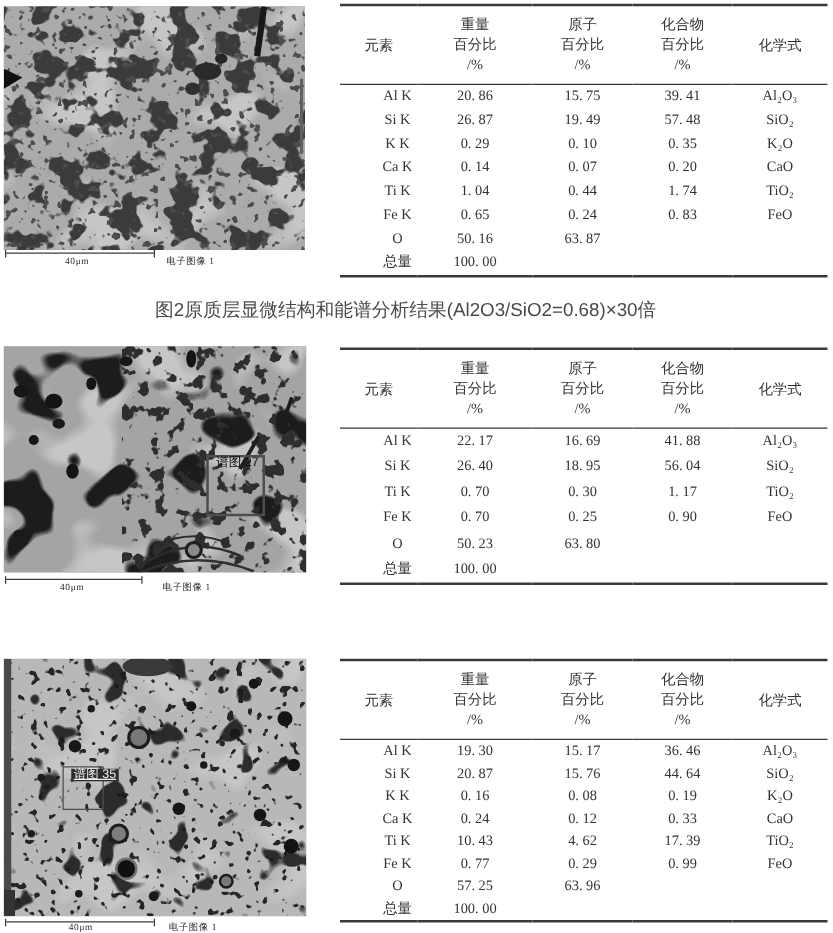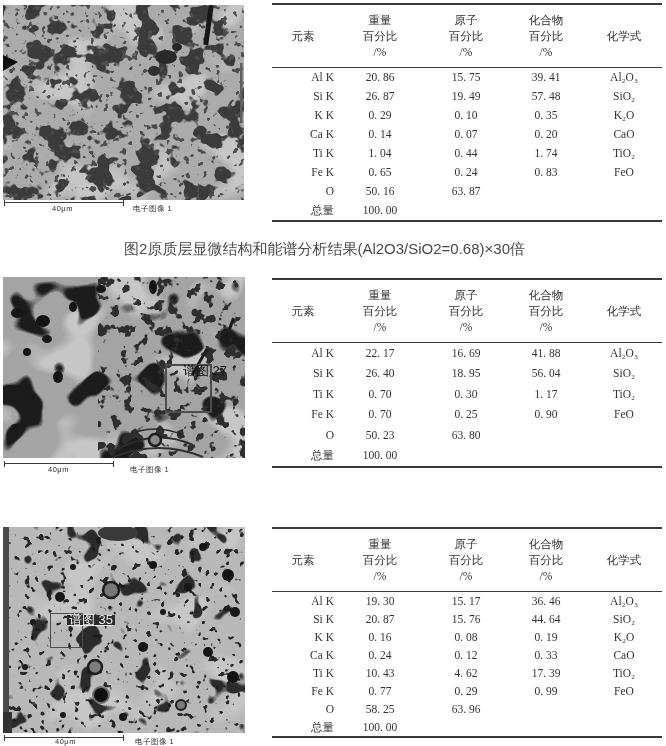--- a/index.html
+++ b/index.html
@@ -4,36 +4,36 @@
 <style>
   html,body{margin:0;padding:0;background:#fff;}
   .page{position:relative;width:666px;height:746px;background:#fff;overflow:hidden;
         font-family:"Liberation Sans","DejaVu Sans",sans-serif;}
   .figure{position:absolute;overflow:hidden;background:#aaa;}
   .figure svg{display:block;}
   
   .sline{position:absolute;width:118px;height:6px;border-left:1px solid #3c3c3c;border-right:1px solid #3c3c3c;}
   .sline::before{content:"";position:absolute;left:0;right:0;top:2px;border-top:1px solid #3c3c3c;}
   .stext{position:absolute;font-size:7.5px;color:#2e2e2e;letter-spacing:.5px;white-space:nowrap;
-         font-family:Liberation Sans, sans-serif;}
+         font-family:Liberation Serif, serif;}
   
   .anno{position:absolute;box-sizing:border-box;border:2px solid #4d4d4d;}
-  .anno-label{position:absolute;top:0;left:16px;font-size:13px;line-height:10px;color:#101010;white-space:nowrap;}
+  .anno-label{position:absolute;top:0;left:6px;font-size:10px;line-height:10px;color:#101010;white-space:nowrap;}
   .anno-badge .anno-label{background:#2c2c2c;color:#f0f0f0;padding:0 2px;top:1px;text-decoration:underline;}
   
   table.eds{position:absolute;width:390px;border-collapse:collapse;table-layout:fixed;
         border-top:2px solid #3a3a3a;border-bottom:2px solid #3a3a3a;
         font-family:"Liberation Serif","DejaVu Serif",serif;font-size:11.5px;color:#333;}
   table.eds th{font-weight:normal;vertical-align:middle;text-align:center;border-bottom:1px solid #3a3a3a;
         padding:4px 0;height:54px;}
   table.eds .hl{display:block;line-height:16px;}
   table.eds td{height:19px;text-align:center;padding:0;line-height:13px;}
   table.eds2 td{height:20.5px;}
   table.eds3 td{height:18px;}
-  table.eds td:first-child{text-align:right;padding-left:30px;}
+  table.eds td:first-child{text-align:center;padding-left:30px;}
   .caption{position:absolute;left:0;width:525px;text-align:right;font-size:15px;line-height:18px;
         color:#4a4a4a;white-space:nowrap;}
   .c1{width:62px}.c2{width:92px}.c3{width:80px}.c4{width:80px}.c5{width:76px}
 </style>
 </head>
 <body>
 
 <svg width="0" height="0" style="position:absolute" aria-hidden="true">
 <defs>
   <filter id="flight" x="0" y="0" width="100%" height="100%">
@@ -388,21 +388,21 @@
         </tr>
         <tr>
           <td>Fe K</td>
           <td>0. 77</td>
           <td>0. 29</td>
           <td>0. 99</td>
           <td>FeO</td>
         </tr>
         <tr>
           <td>O</td>
-          <td>58. 25</td>
+          <td>57. 25</td>
           <td>63. 96</td>
           <td></td>
           <td></td>
         </tr>
         <tr>
           <td>总量</td>
           <td>100. 00</td>
           <td></td>
           <td></td>
           <td></td>

